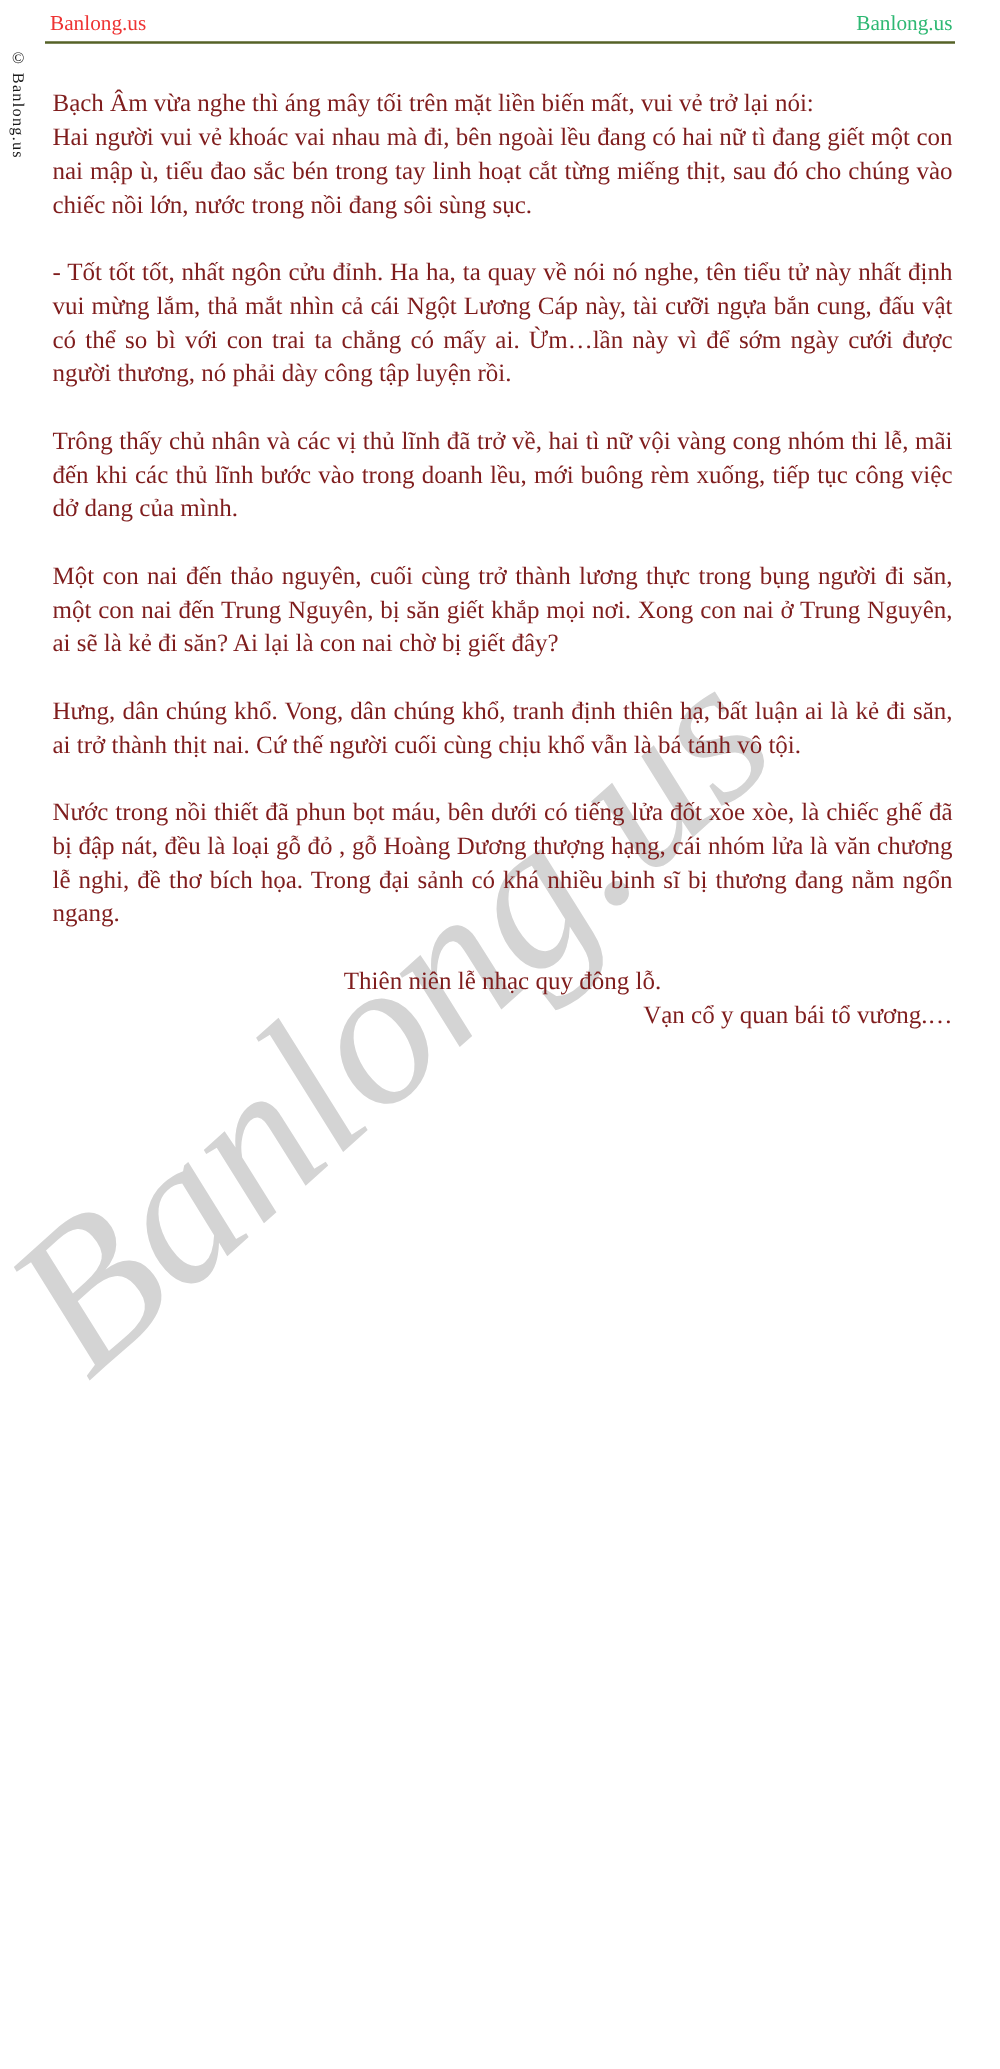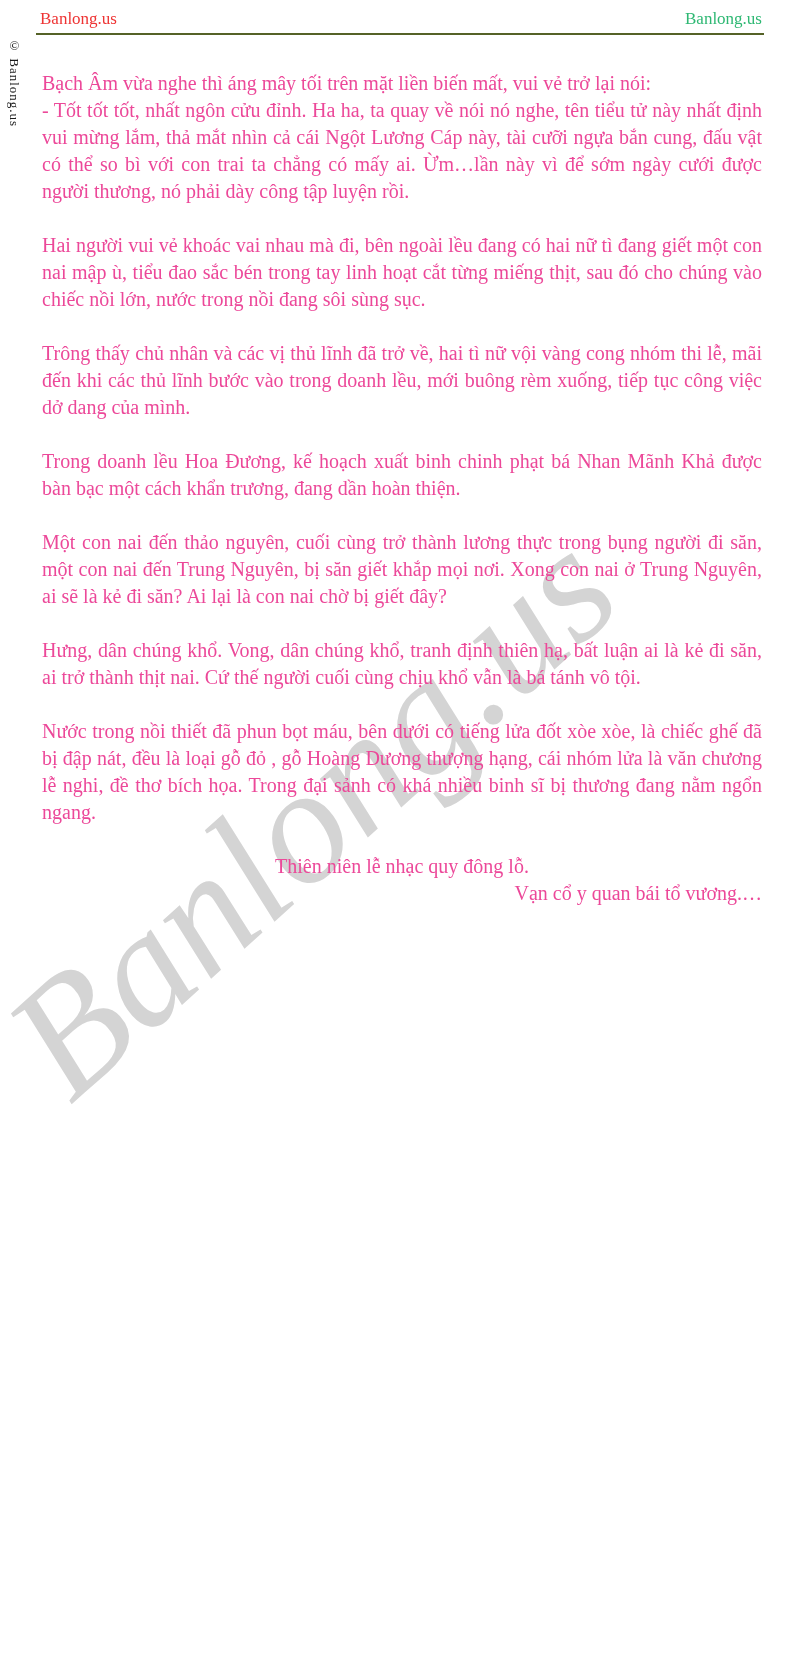--- a/index.html
+++ b/index.html
@@ -57,21 +57,21 @@
     transform-origin: left bottom;
     z-index: 0;
     user-select: none;
   }
   .content {
     position: relative;
     z-index: 1;
     margin: 35px 38px 0 42px;
     font-size: 20px;
     line-height: 27px;
-    color: #ec4899;
+    color: #7f1d1d;
     text-align: justify;
   }
   .content p { margin: 0 0 27px 0; }
   .content p.p-first { margin-bottom: 0; }
   .content p.closing { margin: 0; text-align: center; }
   .content p.closing-last { margin: 0; text-align: right; }
 </style>
 </head>
 <body>
 
@@ -83,24 +83,23 @@
   </header>
 
   <div class="header-rule"></div>
 
   <div class="side-note">© Banlong.us</div>
 
   <div class="watermark">Banlong.us</div>
 
   <main class="content">
     <p class="p-first">Bạch Âm vừa nghe thì áng mây tối trên mặt liền biến mất, vui vẻ trở lại nói:</p>
+    <p>Hai người vui vẻ khoác vai nhau mà đi, bên ngoài lều đang có hai nữ tì đang giết một con nai mập ù, tiểu đao sắc bén trong tay linh hoạt cắt từng miếng thịt, sau đó cho chúng vào chiếc nồi lớn, nước trong nồi đang sôi sùng sục.</p>
     <p>- Tốt tốt tốt, nhất ngôn cửu đỉnh. Ha ha, ta quay về nói nó nghe, tên tiểu tử này nhất định vui mừng lắm, thả mắt nhìn cả cái Ngột Lương Cáp này, tài cưỡi ngựa bắn cung, đấu vật có thể so bì với con trai ta chẳng có mấy ai. Ừm…lần này vì để sớm ngày cưới được người thương, nó phải dày công tập luyện rồi.</p>
-    <p>Hai người vui vẻ khoác vai nhau mà đi, bên ngoài lều đang có hai nữ tì đang giết một con nai mập ù, tiểu đao sắc bén trong tay linh hoạt cắt từng miếng thịt, sau đó cho chúng vào chiếc nồi lớn, nước trong nồi đang sôi sùng sục.</p>
     <p>Trông thấy chủ nhân và các vị thủ lĩnh đã trở về, hai tì nữ vội vàng cong nhóm thi lễ, mãi đến khi các thủ lĩnh bước vào trong doanh lều, mới buông rèm xuống, tiếp tục công việc dở dang của mình.</p>
-    <p>Trong doanh lều Hoa Đương, kế hoạch xuất binh chinh phạt bá Nhan Mãnh Khả được bàn bạc một cách khẩn trương, đang dần hoàn thiện.</p>
     <p>Một con nai đến thảo nguyên, cuối cùng trở thành lương thực trong bụng người đi săn, một con nai đến Trung Nguyên, bị săn giết khắp mọi nơi. Xong con nai ở Trung Nguyên, ai sẽ là kẻ đi săn? Ai lại là con nai chờ bị giết đây?</p>
     <p>Hưng, dân chúng khổ. Vong, dân chúng khổ, tranh định thiên hạ, bất luận ai là kẻ đi săn, ai trở thành thịt nai. Cứ thế người cuối cùng chịu khổ vẫn là bá tánh vô tội.</p>
     <p>Nước trong nồi thiết đã phun bọt máu, bên dưới có tiếng lửa đốt xòe xòe, là chiếc ghế đã bị đập nát, đều là loại gỗ đỏ , gỗ Hoàng Dương thượng hạng, cái nhóm lửa là văn chương lễ nghi, đề thơ bích họa. Trong đại sảnh có khá nhiều binh sĩ bị thương đang nằm ngổn ngang.</p>
     <p class="closing">Thiên niên lễ nhạc quy đông lỗ.</p>
     <p class="closing-last">Vạn cổ y quan bái tổ vương.…</p>
   </main>
 
 </div>
 
 </body></html>

